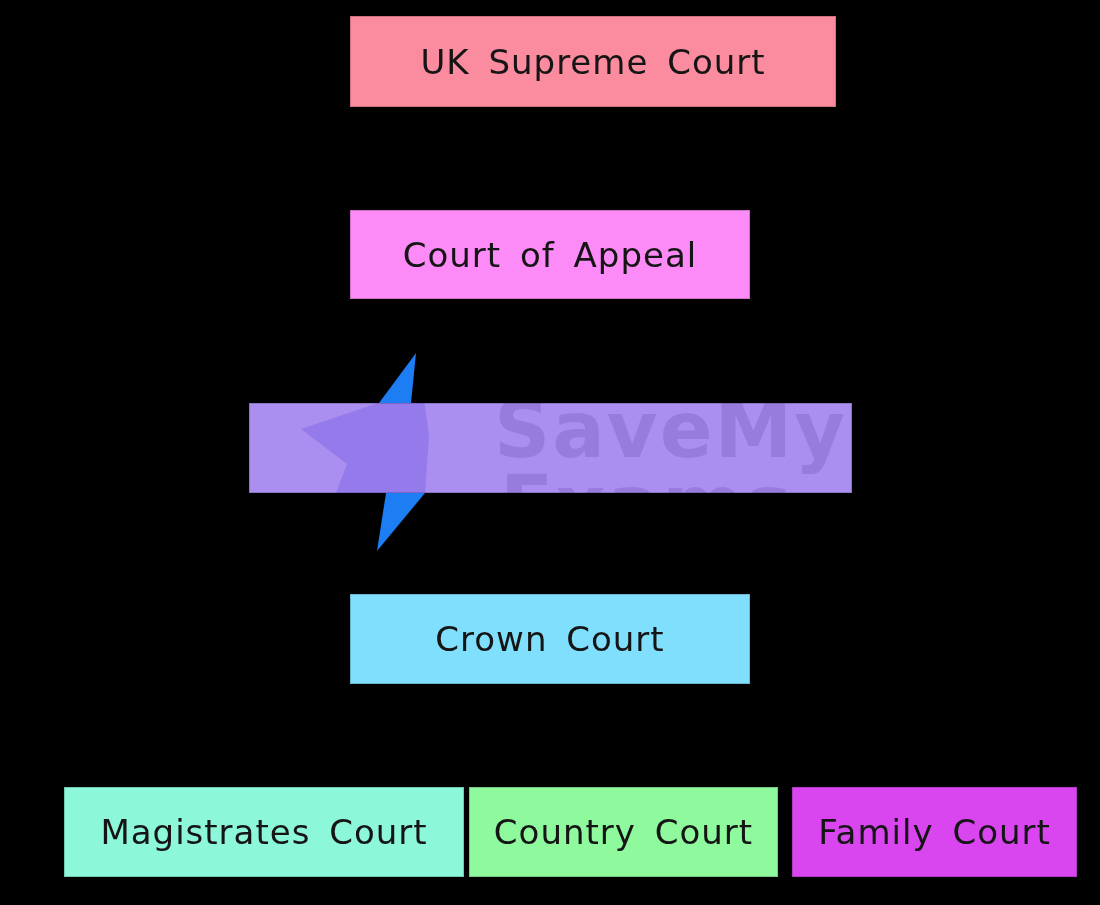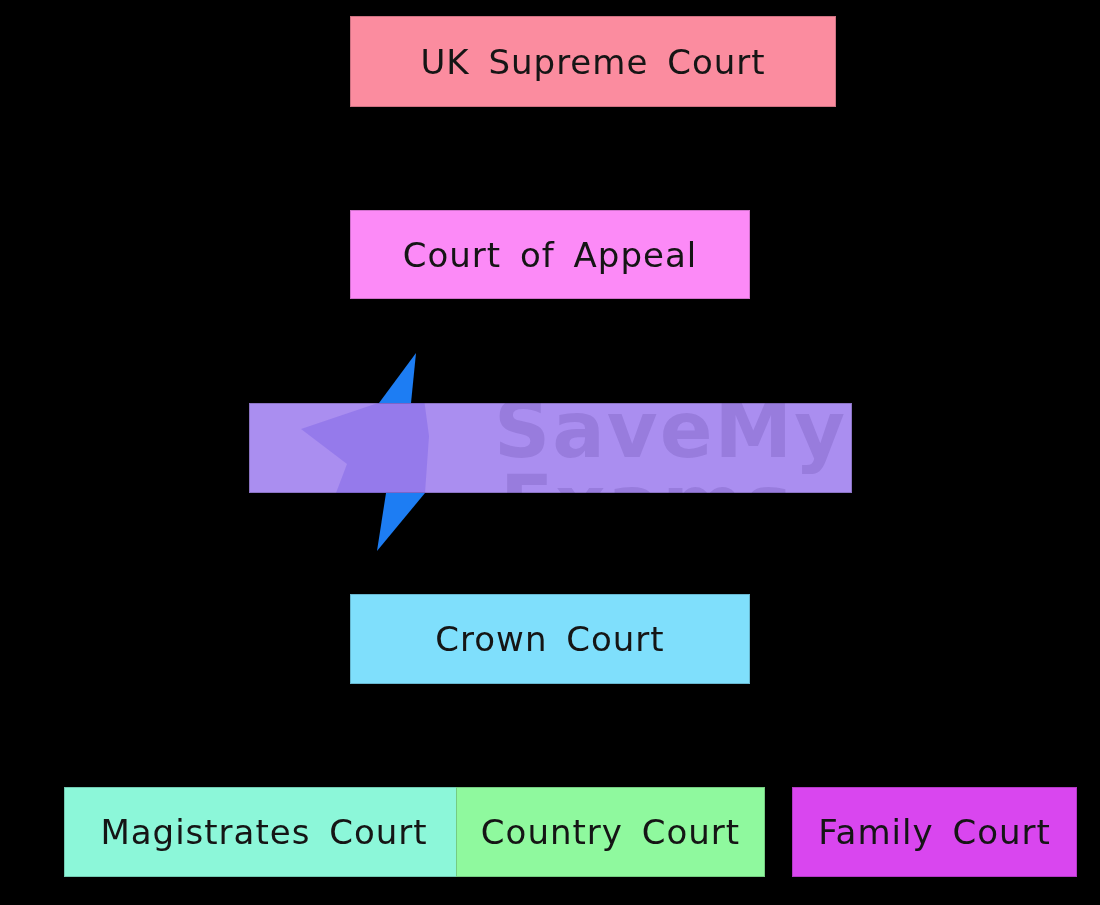--- a/index.html
+++ b/index.html
@@ -90,21 +90,21 @@
   </div>
 
   <div class="court-box box-crown" style="background-color: rgb(127, 223, 252);">
     <span class="label">Crown Court</span>
   </div>
 
   <div class="court-box box-magistrates" style="background-color: rgb(140, 247, 217);">
     <span class="label">Magistrates Court</span>
   </div>
 
-  <div class="court-box box-country" style="background-color: rgb(143, 249, 158);">
+  <div class="court-box box-country" style="background-color: rgb(143, 249, 158); margin-left: 13px;">
     <span class="label">Country Court</span>
   </div>
 
   <div class="court-box box-family" style="background-color: #d946ef;">
     <span class="label">Family Court</span>
   </div>
 
   <svg class="bolt-overlay" viewBox="0 0 1100 905" xmlns="http://www.w3.org/2000/svg">
     <defs>
       <clipPath id="high-court-clip">

